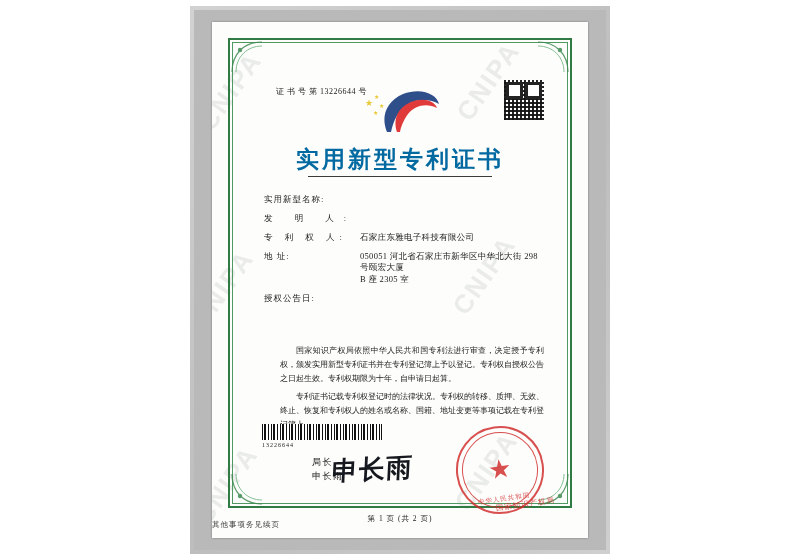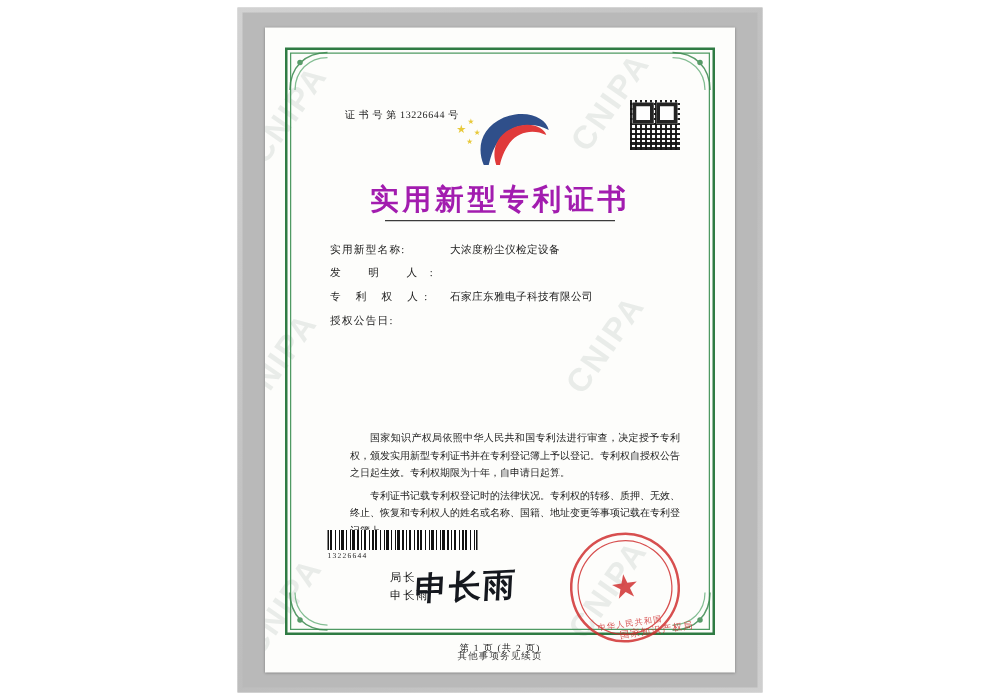--- a/index.html
+++ b/index.html
@@ -138,21 +138,21 @@
 
   .title {
     position: absolute;
     left: 0;
     right: 0;
     top: 122px;
     text-align: center;
     font-size: 23px;
     font-weight: bold;
     letter-spacing: 3px;
-    color: #a21caf;
+    color: #0369a1;
     font-family: "DejaVu Serif", serif;
   }
   .title-rule {
     position: absolute;
     left: 96px;
     right: 96px;
     top: 154px;
     height: 1px;
     background: #3b3b3b;
   }
@@ -300,21 +300,21 @@
     top: 492px;
     text-align: center;
     font-size: 7.5px;
     color: #222;
     letter-spacing: 1px;
   }
   .footer-note {
     position: absolute;
     left: 0; right: 0;
     bottom: 8px;
-    text-align: center;
+    text-align: left;
     font-size: 7.5px;
     color: #3a3a3a;
     letter-spacing: 1px;
   }
 </style>
 </head>
 <body>
 
 <div class="stage">
 
@@ -379,34 +379,40 @@
       </svg>
     </div>
 
     <div class="title">实用新型专利证书</div>
     <div class="title-rule"></div>
 
     <div class="fields">
 
       <div class="frow">
         <div class="flabel">实用新型名称:</div>
-        <div class="fvalue">大浓度粉尘仪检定设备</div>
       </div>
 
       <div class="frow">
         <div class="flabel sp2">发 明 人:</div>
       </div>
 
 
 
       <div class="frow">
         <div class="flabel sp3">专 利 权 人:</div>
         <div class="fvalue">石家庄东雅电子科技有限公司</div>
       </div>
 
+      <div class="frow">
+        <div class="flabel">地      址:</div>
+        <div class="fvalue">
+          <span>050051  河北省石家庄市新华区中华北大街 298 号颐宏大厦</span>
+          <span class="l2">B 座 2305 室</span>
+        </div>
+      </div>
 
       <div class="frow">
         <div class="flabel">授权公告日:</div>
       </div>
 
     </div>
 
     <div class="para">
       <p>国家知识产权局依照中华人民共和国专利法进行审查，决定授予专利权，颁发实用新型专利证书并在专利登记簿上予以登记。专利权自授权公告之日起生效。专利权期限为十年，自申请日起算。</p>
       <p>专利证书记载专利权登记时的法律状况。专利权的转移、质押、无效、终止、恢复和专利权人的姓名或名称、国籍、地址变更等事项记载在专利登记簿上。</p>

